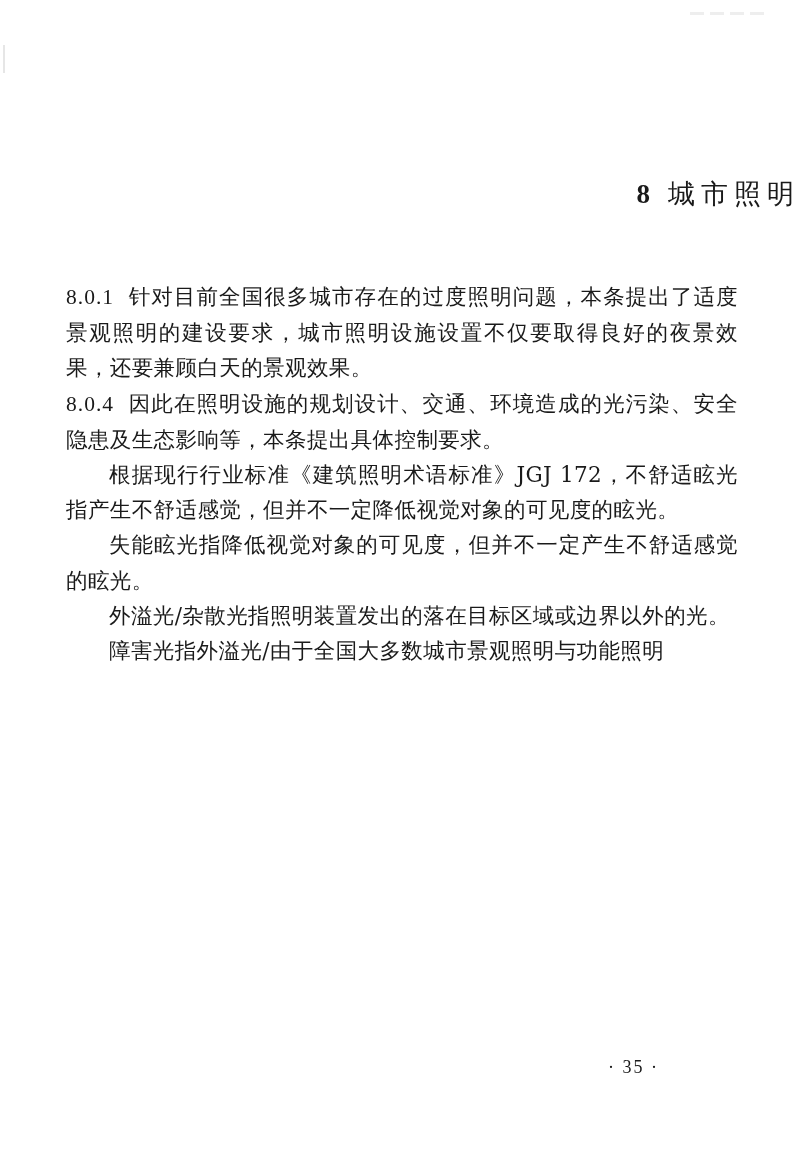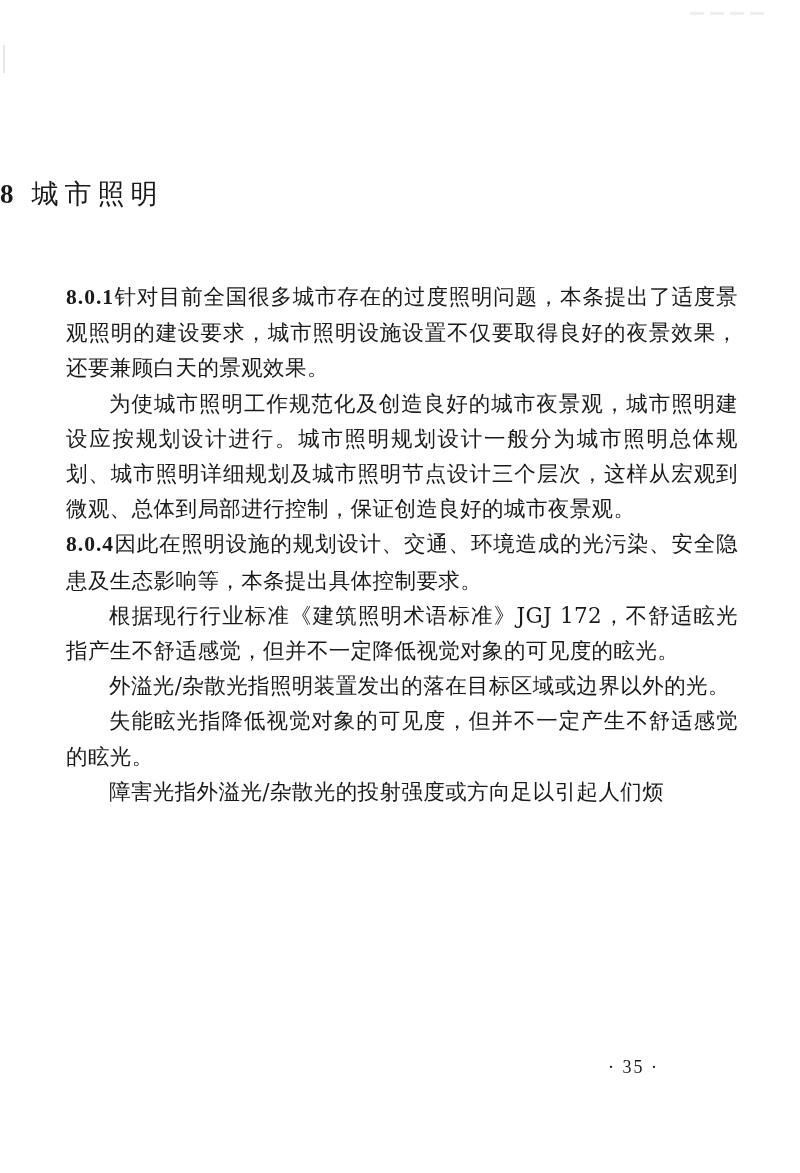--- a/index.html
+++ b/index.html
@@ -1,42 +1,41 @@
 <!DOCTYPE html>
 <html><head>
   <meta charset="utf-8">
   <style>
     html, body { margin: 0; padding: 0; background: #ffffff; }
     body { width: 800px; height: 1173px; position: relative; overflow: hidden;
            font-family: "DejaVu Serif", "Liberation Serif", serif; color: #1a1a1a; }
     .edge-mark { position: absolute; left: 3px; top: 45px; width: 2px; height: 28px; background: #e6e6e6; }
     .top-marks { position: absolute; top: 0; right: 20px; width: 90px; height: 6px; }
     .top-marks span { display: inline-block; width: 14px; height: 3px; background: #eeeeee; margin-right: 6px; }
-    .title { position: absolute; top: 176px; left: 0; width: 800px; text-align: left;
+    .title { position: absolute; top: 176px; left: 0; width: 800px; text-align: right;
              font-size: 27px; letter-spacing: 6px; }
     .title .num { font-weight: bold; font-family: "Liberation Serif", serif; margin-right: 18px; letter-spacing: 0; }
     .content { position: absolute; top: 279px; left: 66px; width: 672px; font-size: 21.5px; line-height: 35.2px; }
     .para { margin: 0; text-align: justify; text-align-last: left; letter-spacing: 0.4px; }
     .indent { text-indent: 2em; }
-    .clause { font-weight: bold; font-family: "Liberation Serif", serif; letter-spacing: 1px; }
+    .clause { font-weight: normal; font-family: "Liberation Serif", serif; margin-right: 14px; letter-spacing: 1px; }
     .page-number { position: absolute; top: 1057px; left: 608px; font-size: 18px; font-family: "Liberation Serif", serif; letter-spacing: 2px; }
   </style>
 </head>
 <body>
 
 <div class="top-marks"><span></span><span></span><span></span><span></span></div>
 <div class="edge-mark"></div>
 
 <div class="title">
   <span class="num">8</span><span>城市照明</span>
 </div>
 
 <div class="content">
   <p class="para"><span class="clause">8.0.1</span><span>针对目前全国很多城市存在的过度照明问题，本条提出了适度景观照明的建设要求，城市照明设施设置不仅要取得良好的夜景效果，还要兼顾白天的景观效果。</span></p>
-  <p class="para indent">为使城市照明工作规范化及创造良好的城市夜景观，城市照明建设应按规划设计进行。城市照明规划设计一般分为城市照明总体规划、城市照明详细规划及城市照明节点设计三个层次，这样从宏观到微观、总体到局部进行控制，保证创造良好的城市夜景观。</p>
   <p class="para"><span class="clause">8.0.4</span><span>因此在照明设施的规划设计、交通、环境造成的光污染、安全隐患及生态影响等，本条提出具体控制要求。</span></p>
   <p class="para indent">根据现行行业标准《建筑照明术语标准》JGJ 172，不舒适眩光指产生不舒适感觉，但并不一定降低视觉对象的可见度的眩光。</p>
+  <p class="para indent">失能眩光指降低视觉对象的可见度，但并不一定产生不舒适感觉的眩光。</p>
   <p class="para indent">外溢光/杂散光指照明装置发出的落在目标区域或边界以外的光。</p>
-  <p class="para indent">失能眩光指降低视觉对象的可见度，但并不一定产生不舒适感觉的眩光。</p>
-  <p class="para indent">障害光指外溢光/杂散光的投射强度或方向足以引起人们烦</p>
+  <p class="para indent">障害光指外溢光/由于全国大多数城市景观照明与功能照明</p>
 </div>
 
 <div class="page-number">· 35 ·</div>
 
 </body></html>

